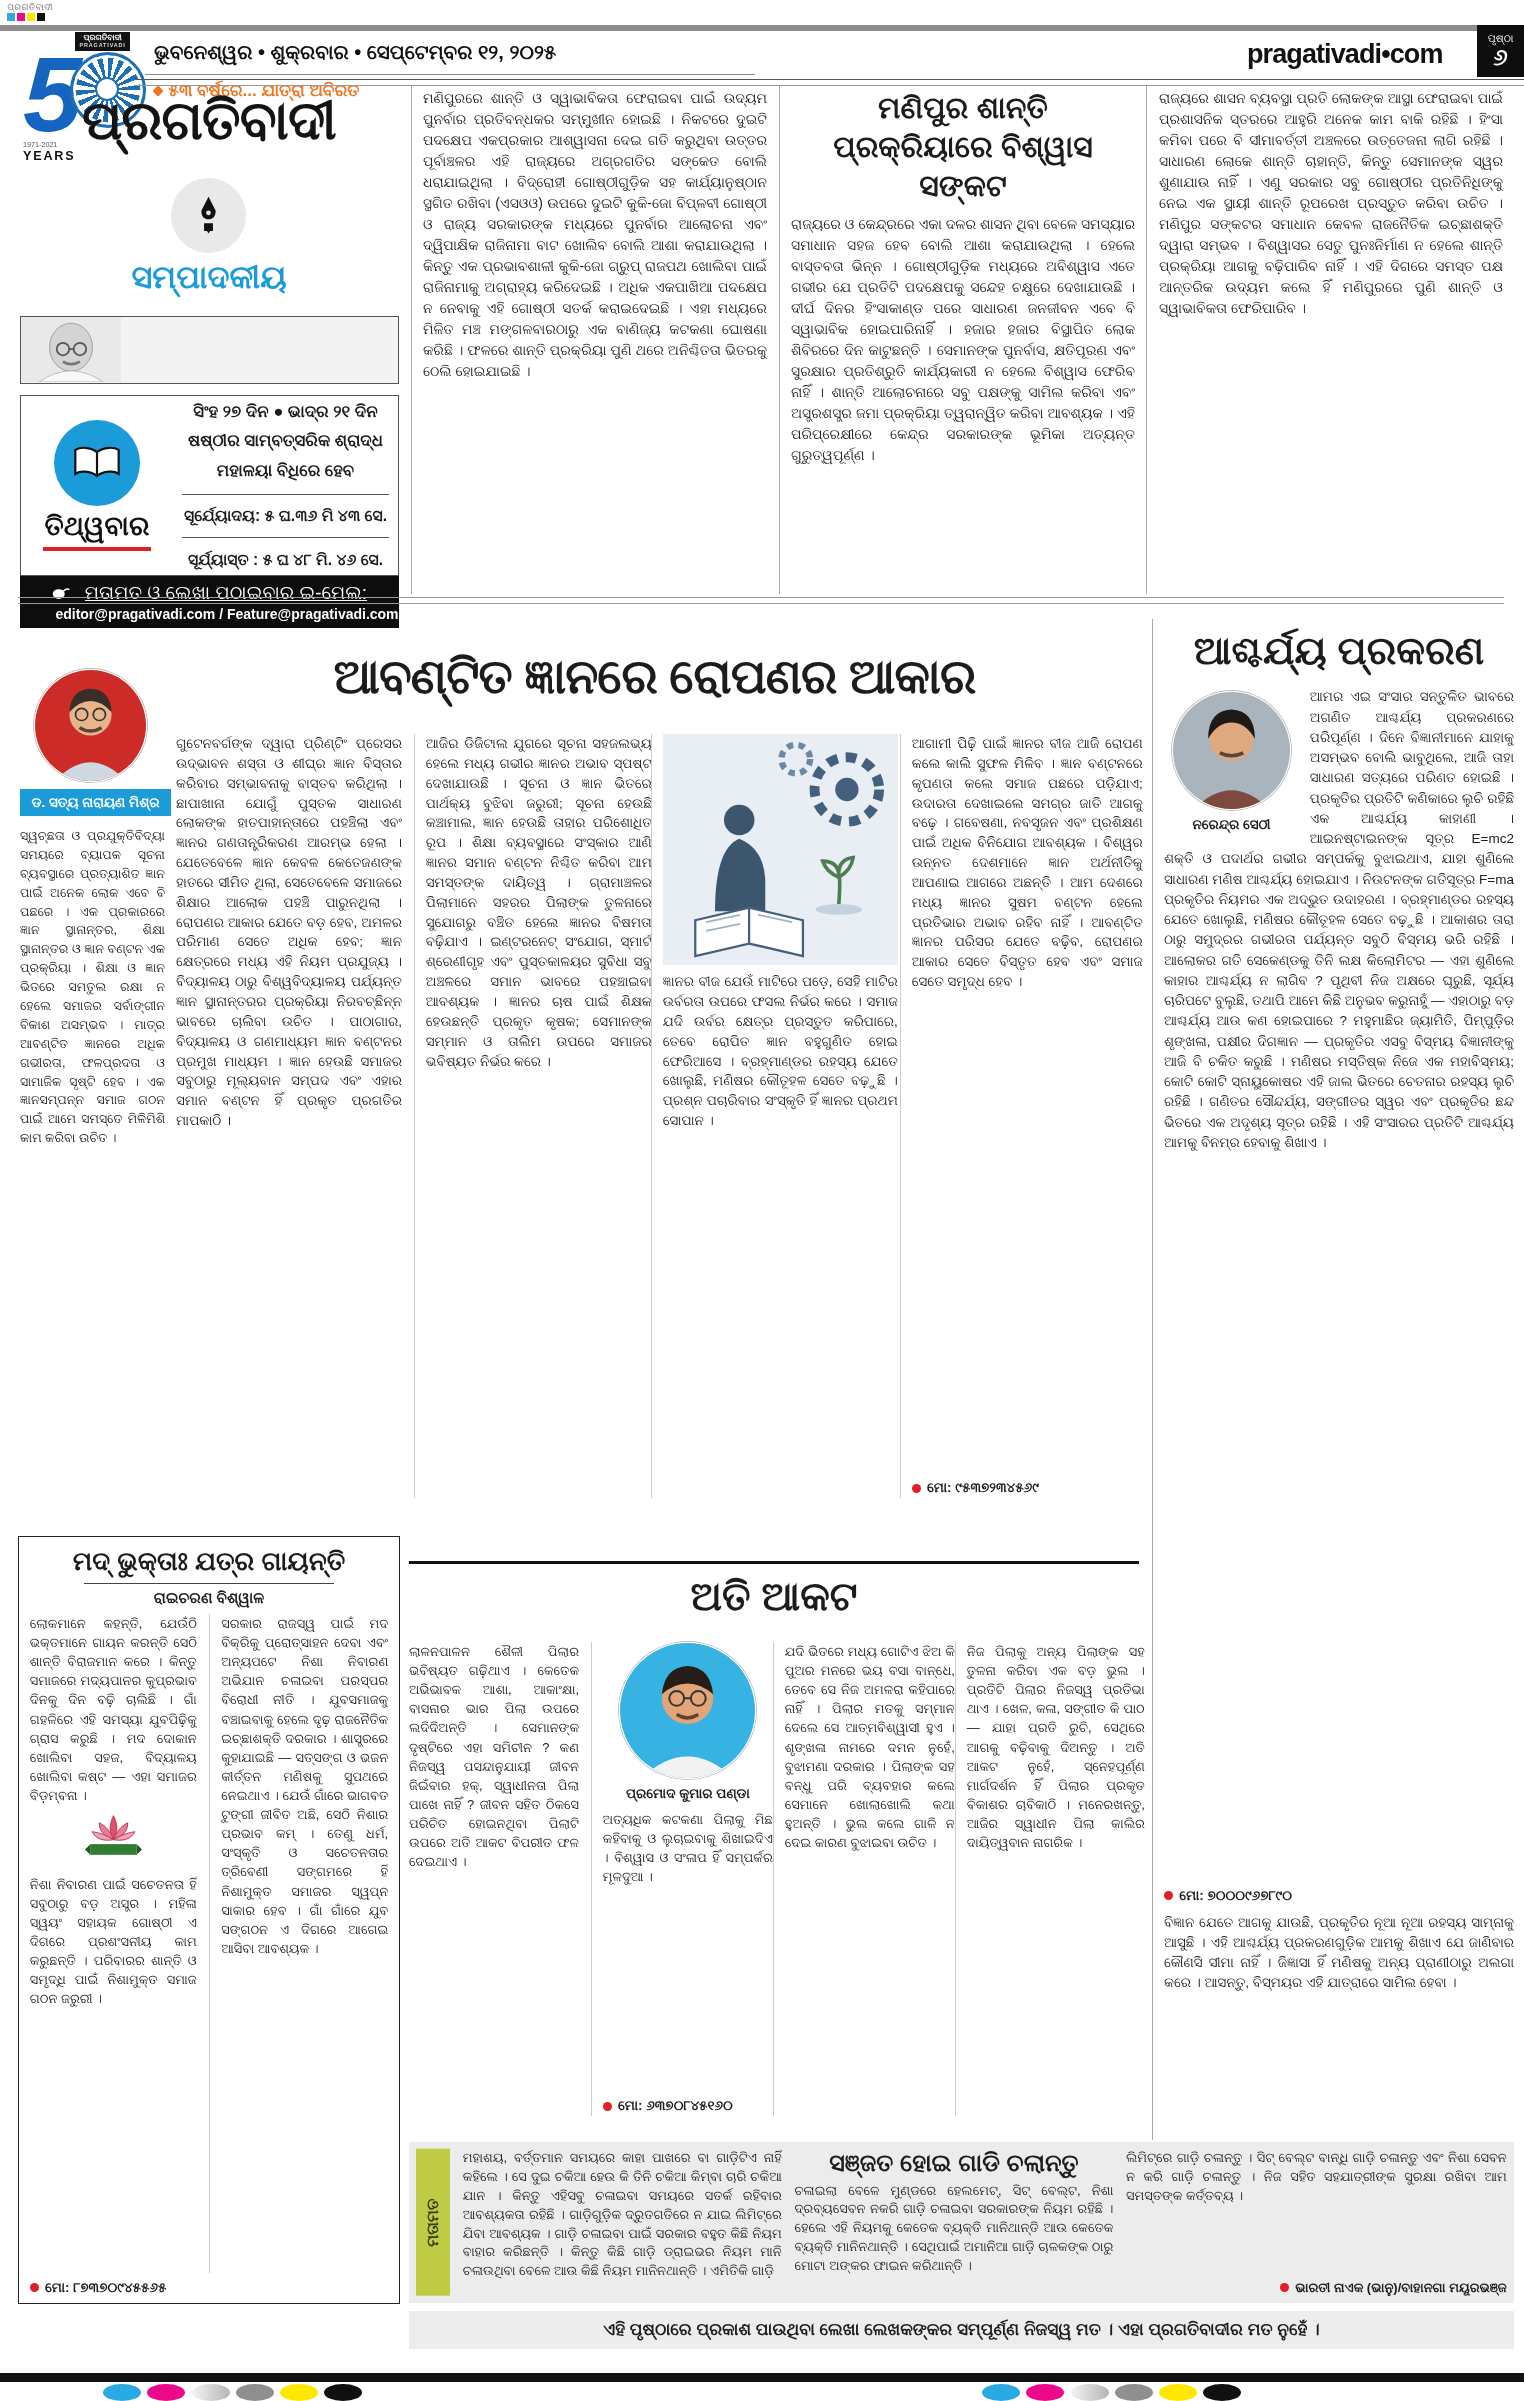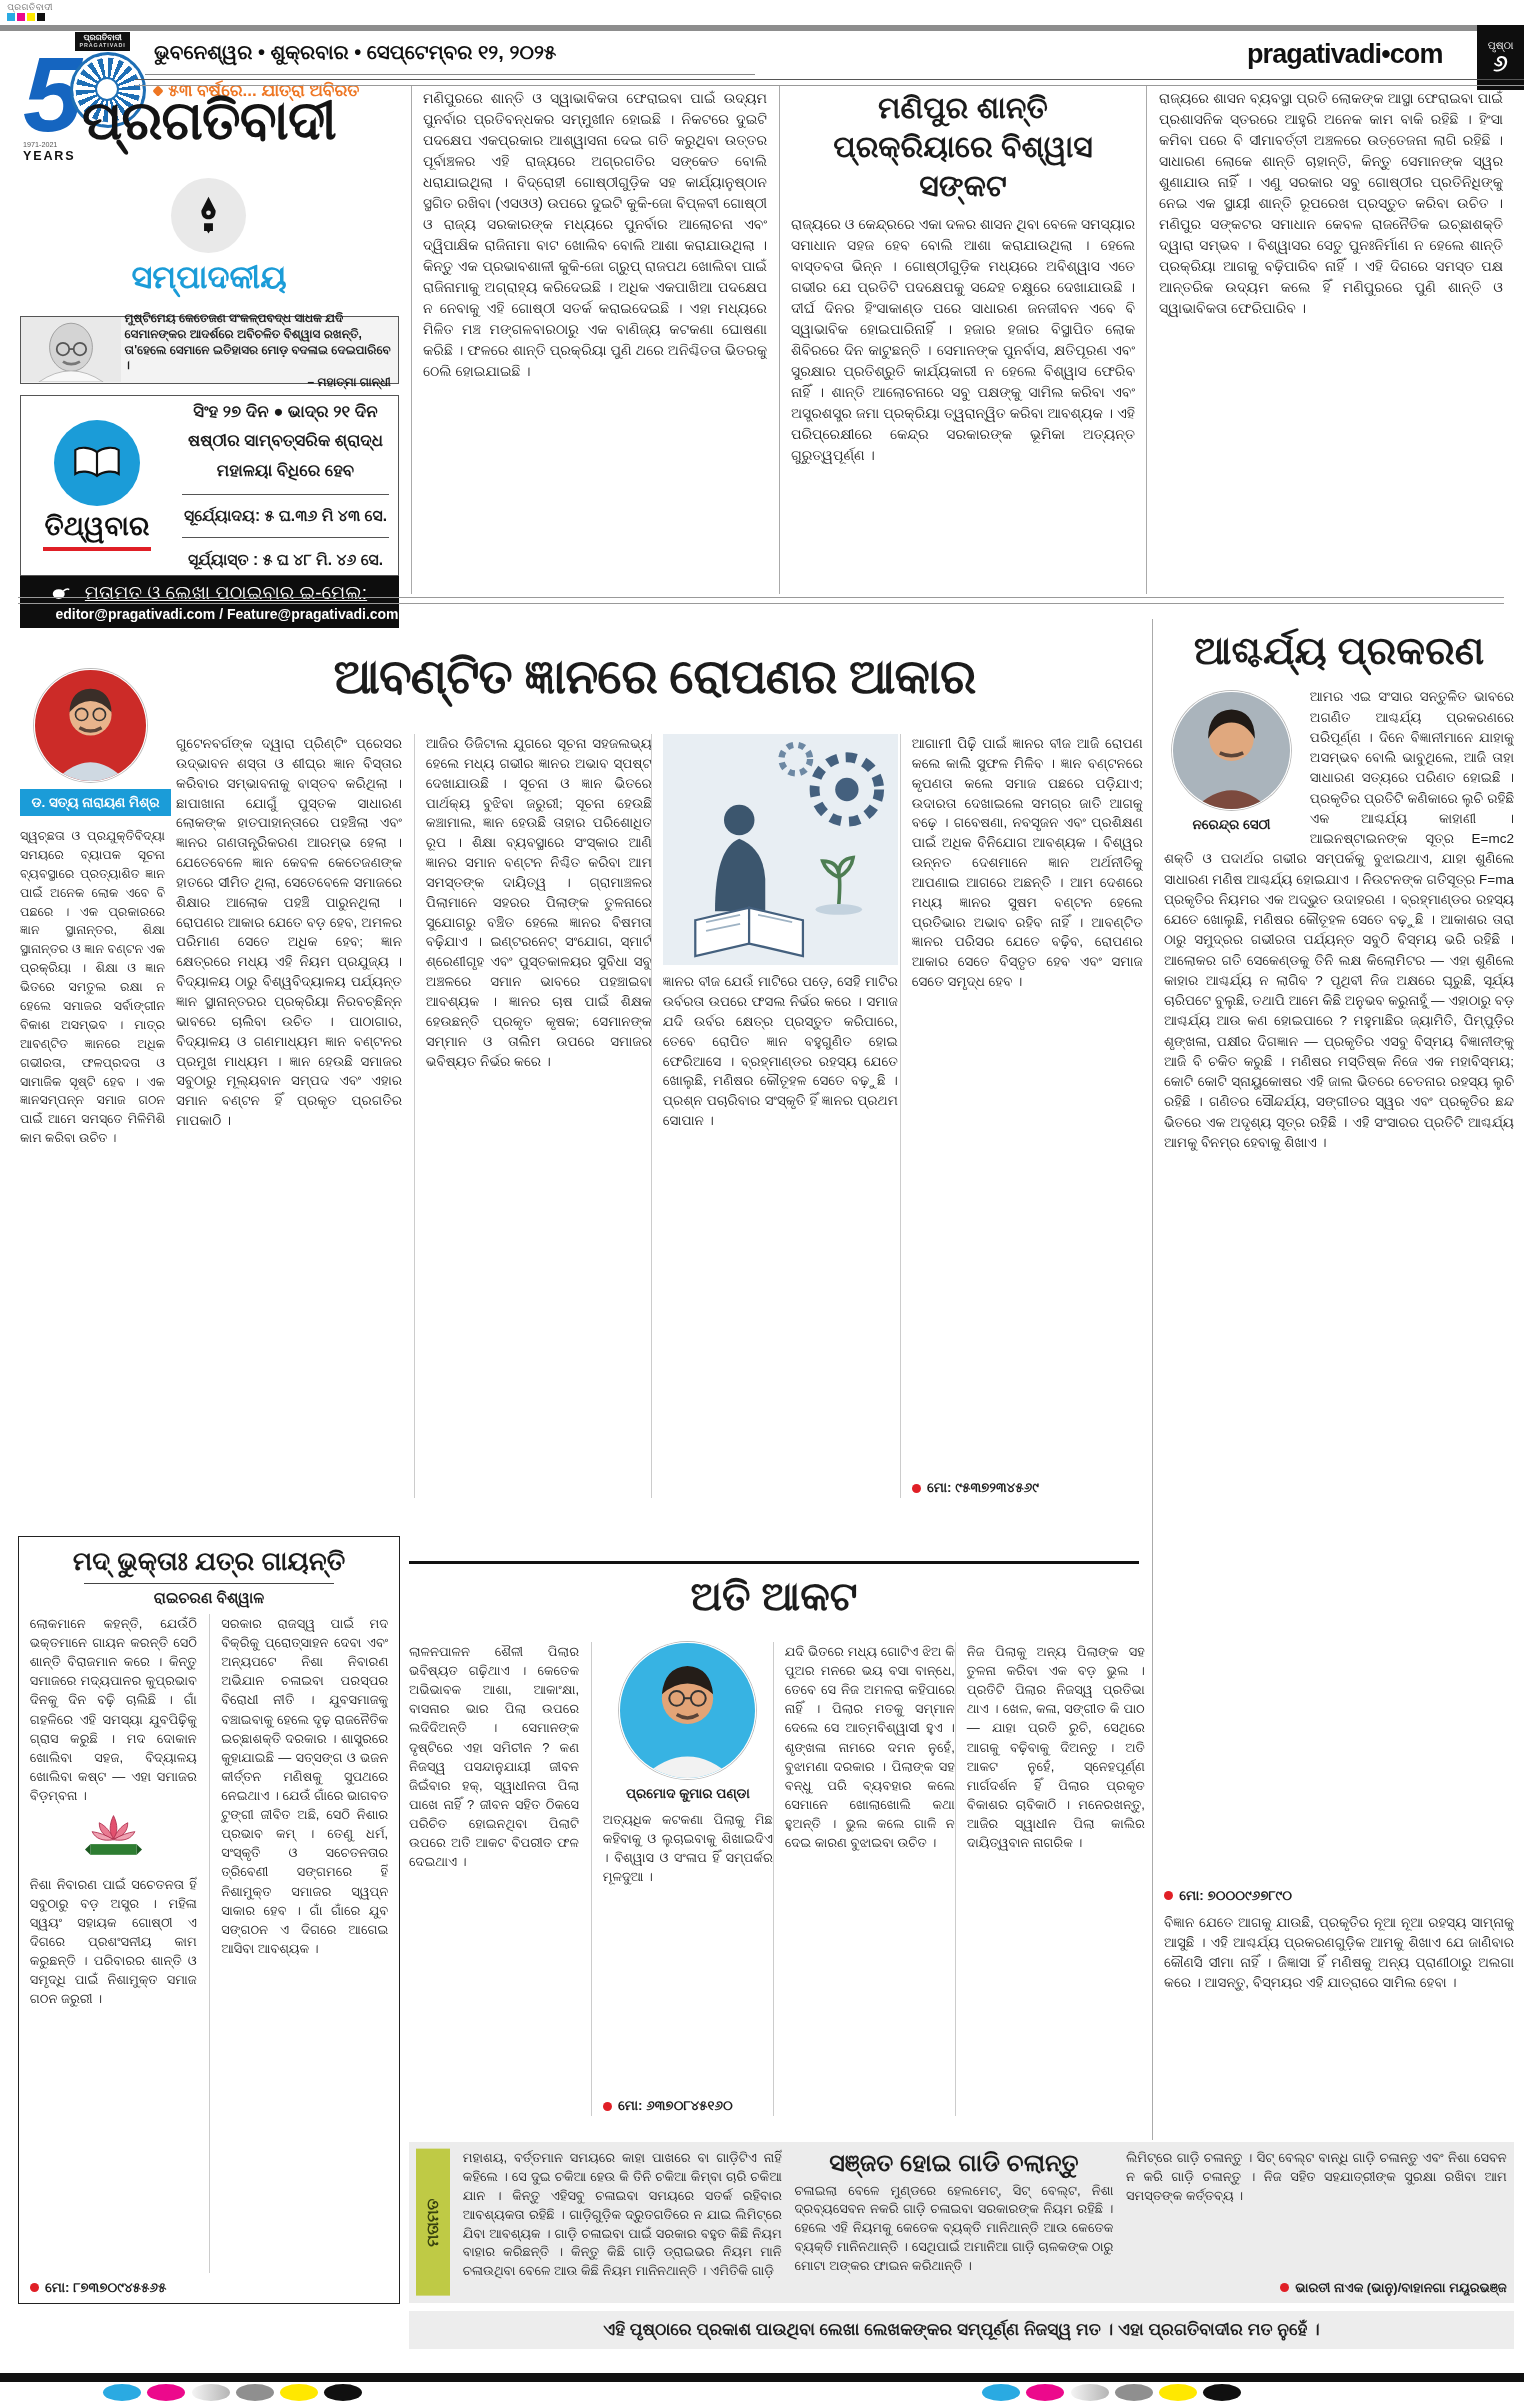--- a/index.html
+++ b/index.html
@@ -20,21 +20,21 @@
   .logo-mandala::after{content:"";position:absolute;left:21.5px;top:21.5px;width:20px;height:20px;border-radius:50%;background:#fff;border:2.7px solid #1f6fb5;}
   .logo-minibox{position:absolute;left:52px;top:-1.8px;background:#111;color:#fff;font-size:8px;font-weight:bold;padding:1.8px 4.5px;line-height:1.1;text-align:center;}
   .logo-minibox small{display:block;font-size:5.4px;letter-spacing:0.9px;color:#ddd;}
   .logo-years-range{position:absolute;left:0;top:106px;font-size:7.2px;color:#555;}
   .logo-years{position:absolute;left:0;top:115px;font-size:12.6px;font-weight:900;color:#111;letter-spacing:1.8px;}
   .dateline{left:154px;top:41px;font-size:20px;font-weight:bold;color:#111;}
   .header-rule1{left:145px;top:74px;width:610px;height:0.9px;background:#888;}
   .tagline{left:154px;top:81px;font-size:17px;font-weight:bold;color:#ee7623;display:flex;align-items:center;gap:6.3px;}
   .tagline::before{content:"";width:8px;height:8px;background:#ee7623;border-radius:1.8px;transform:rotate(45deg);display:inline-block;}
   .website{left:1247px;top:39px;font-size:27px;font-weight:900;color:#111;letter-spacing:-0.9px;}
-  .page-box{left:1477px;top:25px;width:47px;height:65px;background:#0e0e0e;color:#fff;display:flex;flex-direction:column;align-items:center;justify-content:center;line-height:1;}
+  .page-box{left:1477px;top:25px;width:47px;height:52px;background:#0e0e0e;color:#fff;display:flex;flex-direction:column;align-items:center;justify-content:center;line-height:1;}
   .page-box .lbl{font-size:10.8px;}
   .page-box .num{font-size:23px;font-weight:bold;margin-top:1.8px;}
   .header-rule2{left:135px;top:79px;width:1390px;height:4.5px;border-top:1.3px solid #555;border-bottom:0.9px solid #999;}
   
   .masthead{left:18px;top:88px;width:382px;font-size:54px;font-weight:900;color:#141414;text-align:center;letter-spacing:-0.9px;line-height:1.2;}
   .pen-circle{left:171px;top:178px;width:75px;height:75px;border-radius:50%;background:#e9e9e9;display:flex;align-items:center;justify-content:center;}
   .editorial-label{left:18px;top:260px;width:382px;font-size:32px;font-weight:900;color:#1b9cd8;text-align:center;line-height:1.1;}
   .quote-box{left:20px;top:316px;width:379px;height:68px;border:1.3px solid #555;background:#f3f3f3;display:flex;box-sizing:border-box;}
   .quote-photo{width:100px;height:100%;flex:none;}
   .quote-textwrap{flex:1;padding:3.6px 7.2px 1.8px 3.6px;font-size:12px;font-weight:bold;line-height:1.3;display:flex;flex-direction:column;justify-content:center;}
@@ -161,24 +161,20 @@
     <div class="quote-photo">
       <svg width="100" height="65" viewBox="0 0 112 73" preserveAspectRatio="none">
         <rect width="112" height="73" fill="#e9e9e9"></rect>
         <ellipse cx="56" cy="34" rx="24" ry="27" fill="#d4d4d4" stroke="#9a9a9a"></ellipse>
         <circle cx="47" cy="36" r="7" fill="none" stroke="#555" stroke-width="2"></circle>
         <circle cx="66" cy="36" r="7" fill="none" stroke="#555" stroke-width="2"></circle>
         <line x1="54" y1="36" x2="59" y2="36" stroke="#555" stroke-width="2"></line>
         <path d="M47 50 Q56 56 66 50" fill="none" stroke="#777" stroke-width="3"></path>
         <path d="M20 73 Q56 48 92 73 Z" fill="#f8f8f8" stroke="#b5b5b5"></path>
       </svg>
-    </div>
-    <div class="quote-textwrap">
-      <span>ମୁଷ୍ଟିମେୟ କେତେଜଣ ସଂକଳ୍ପବଦ୍ଧ ସାଧକ ଯଦି ସେମାନଙ୍କର ଆଦର୍ଶରେ ଅବିଚଳିତ ବିଶ୍ୱାସ ରଖନ୍ତି, ତା'ହେଲେ ସେମାନେ ଇତିହାସର ମୋଡ଼ ବଦଳାଇ ଦେଇପାରିବେ ।</span>
-      <span class="quote-author">– ମହାତ୍ମା ଗାନ୍ଧୀ</span>
     </div>
   </div>
 
   <div class="abs tithi-box">
     <div class="tithi-left">
       <div class="book-circle">
         <svg width="52" height="36" viewBox="0 0 48 32">
             <path d="M24 6C18 1 8 1 4 4v22c4-3 14-3 20 2 6-5 16-5 20-2V4c-4-3-14-3-20 2z" fill="#fff" stroke="#111" stroke-width="2"></path>
             <line x1="24" y1="6" x2="24" y2="28" stroke="#111" stroke-width="2"></line>
           </svg>

